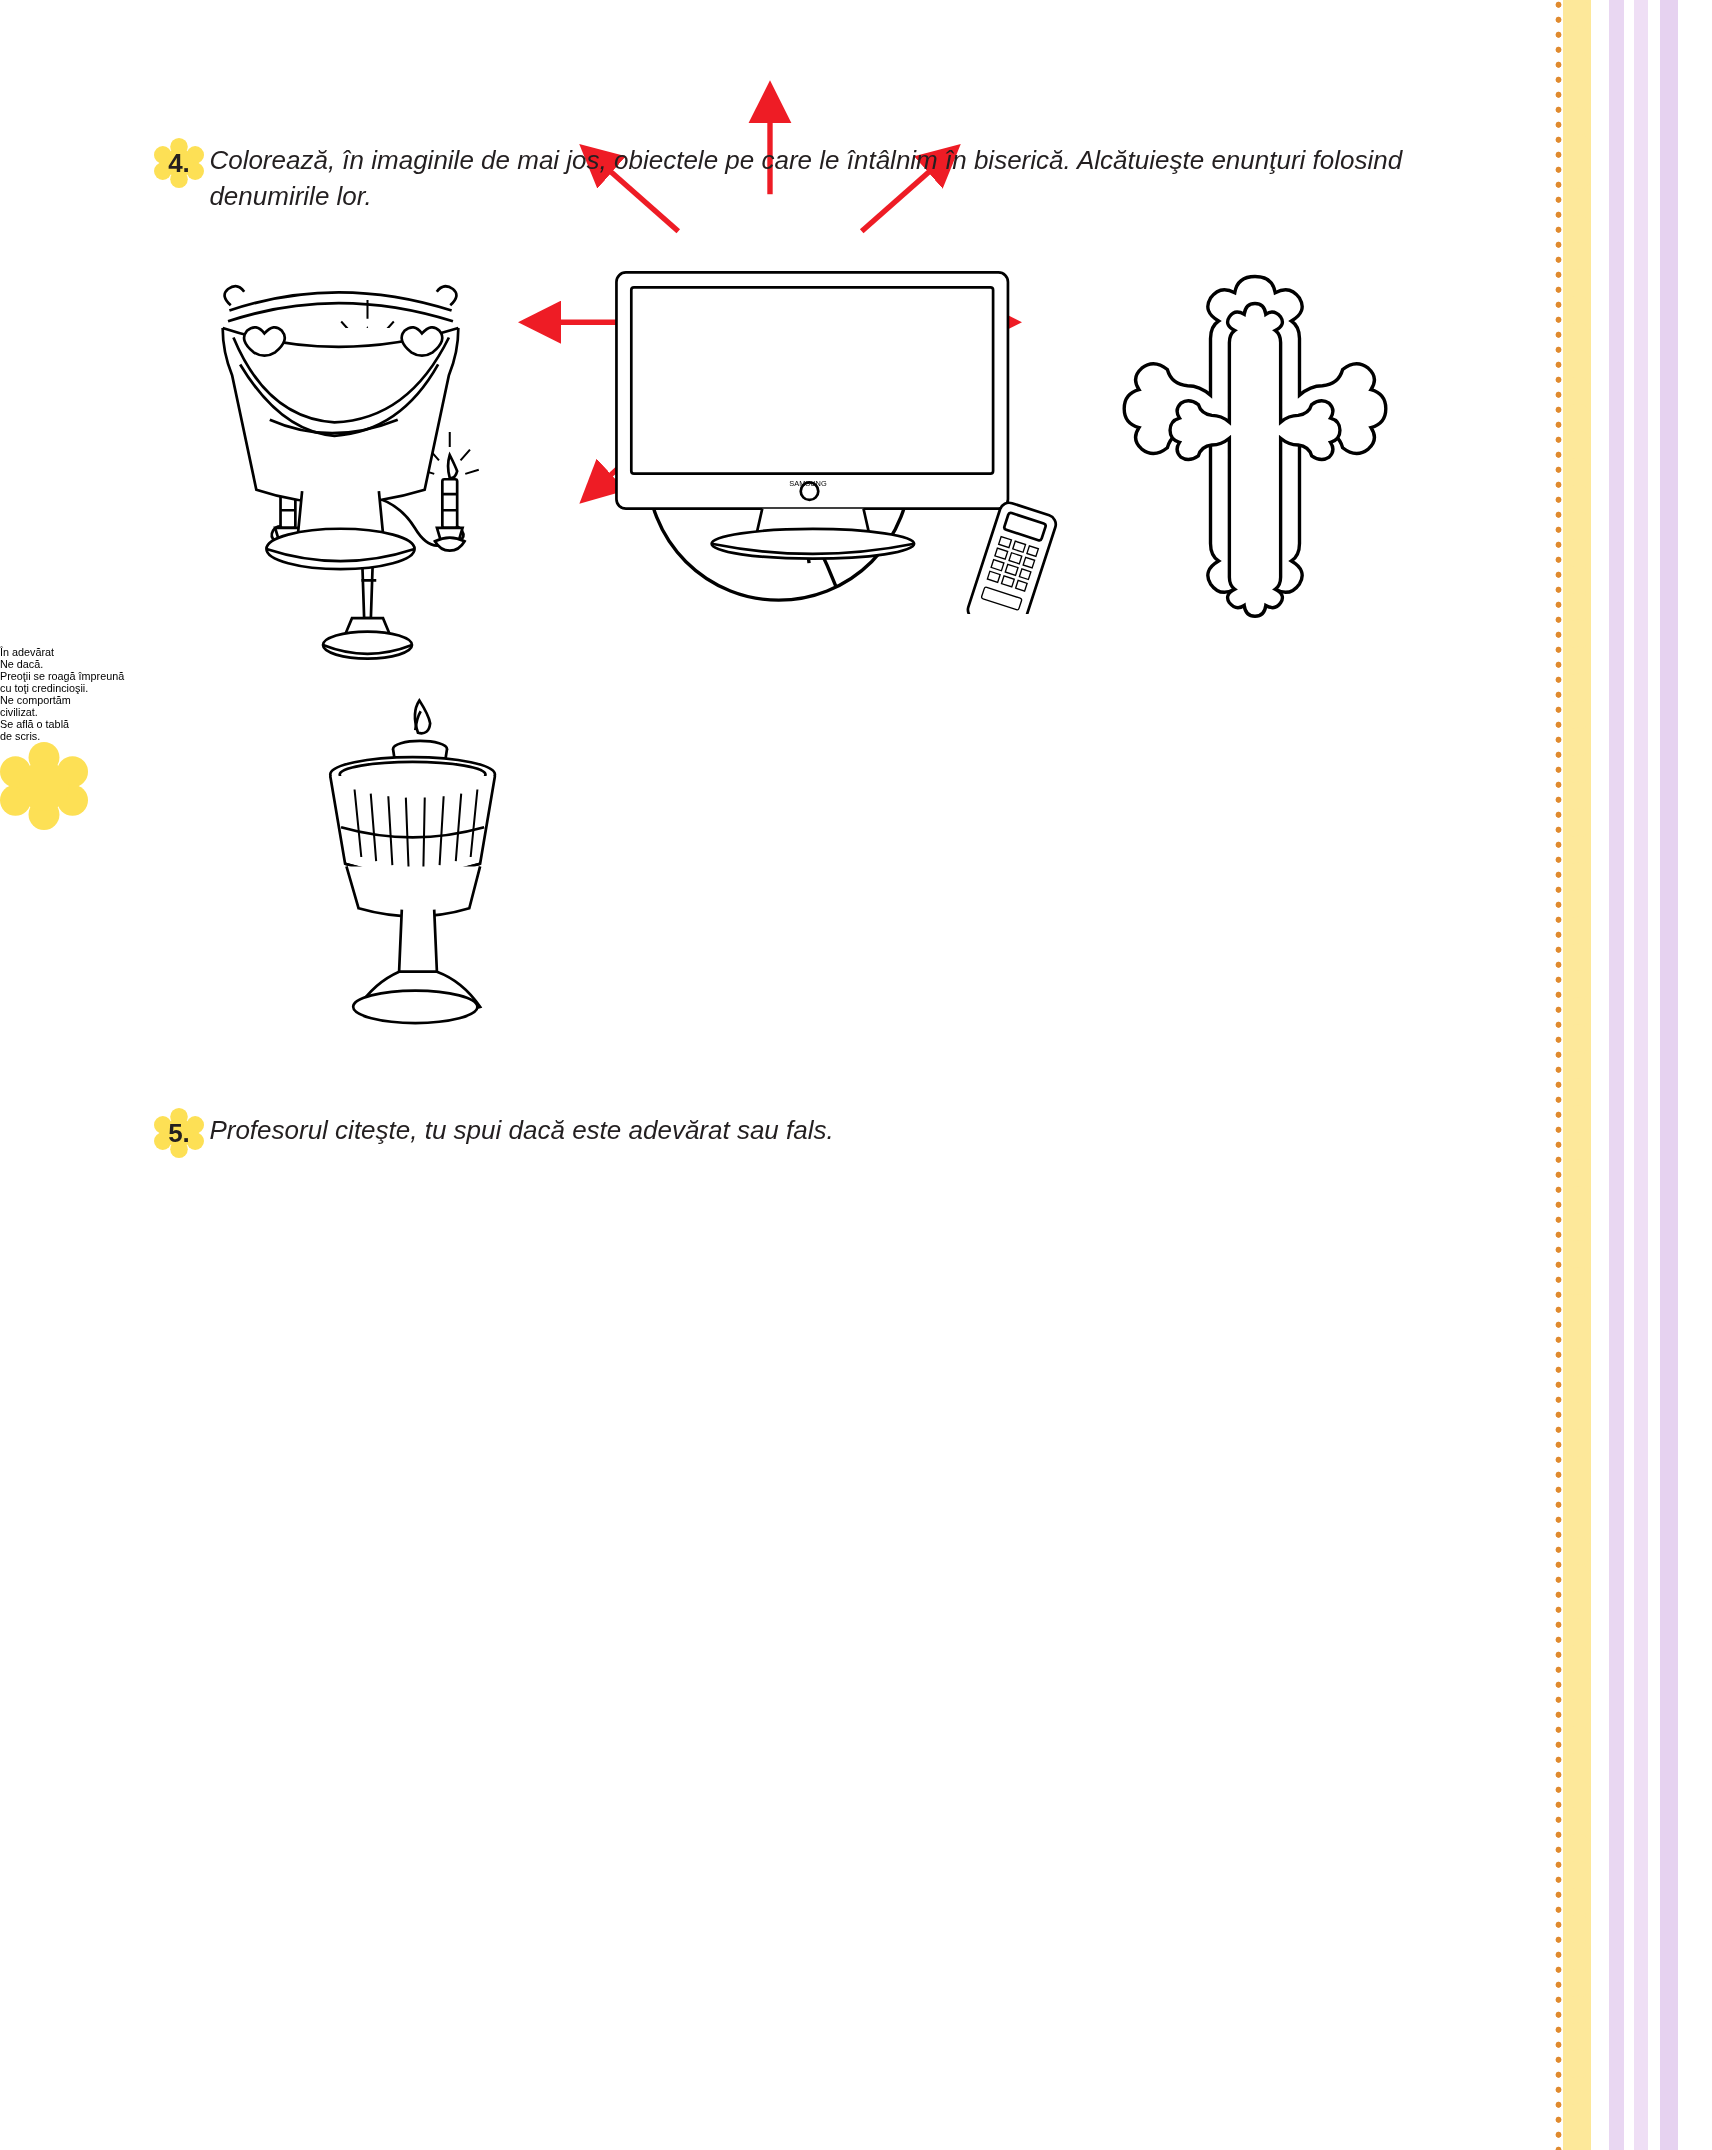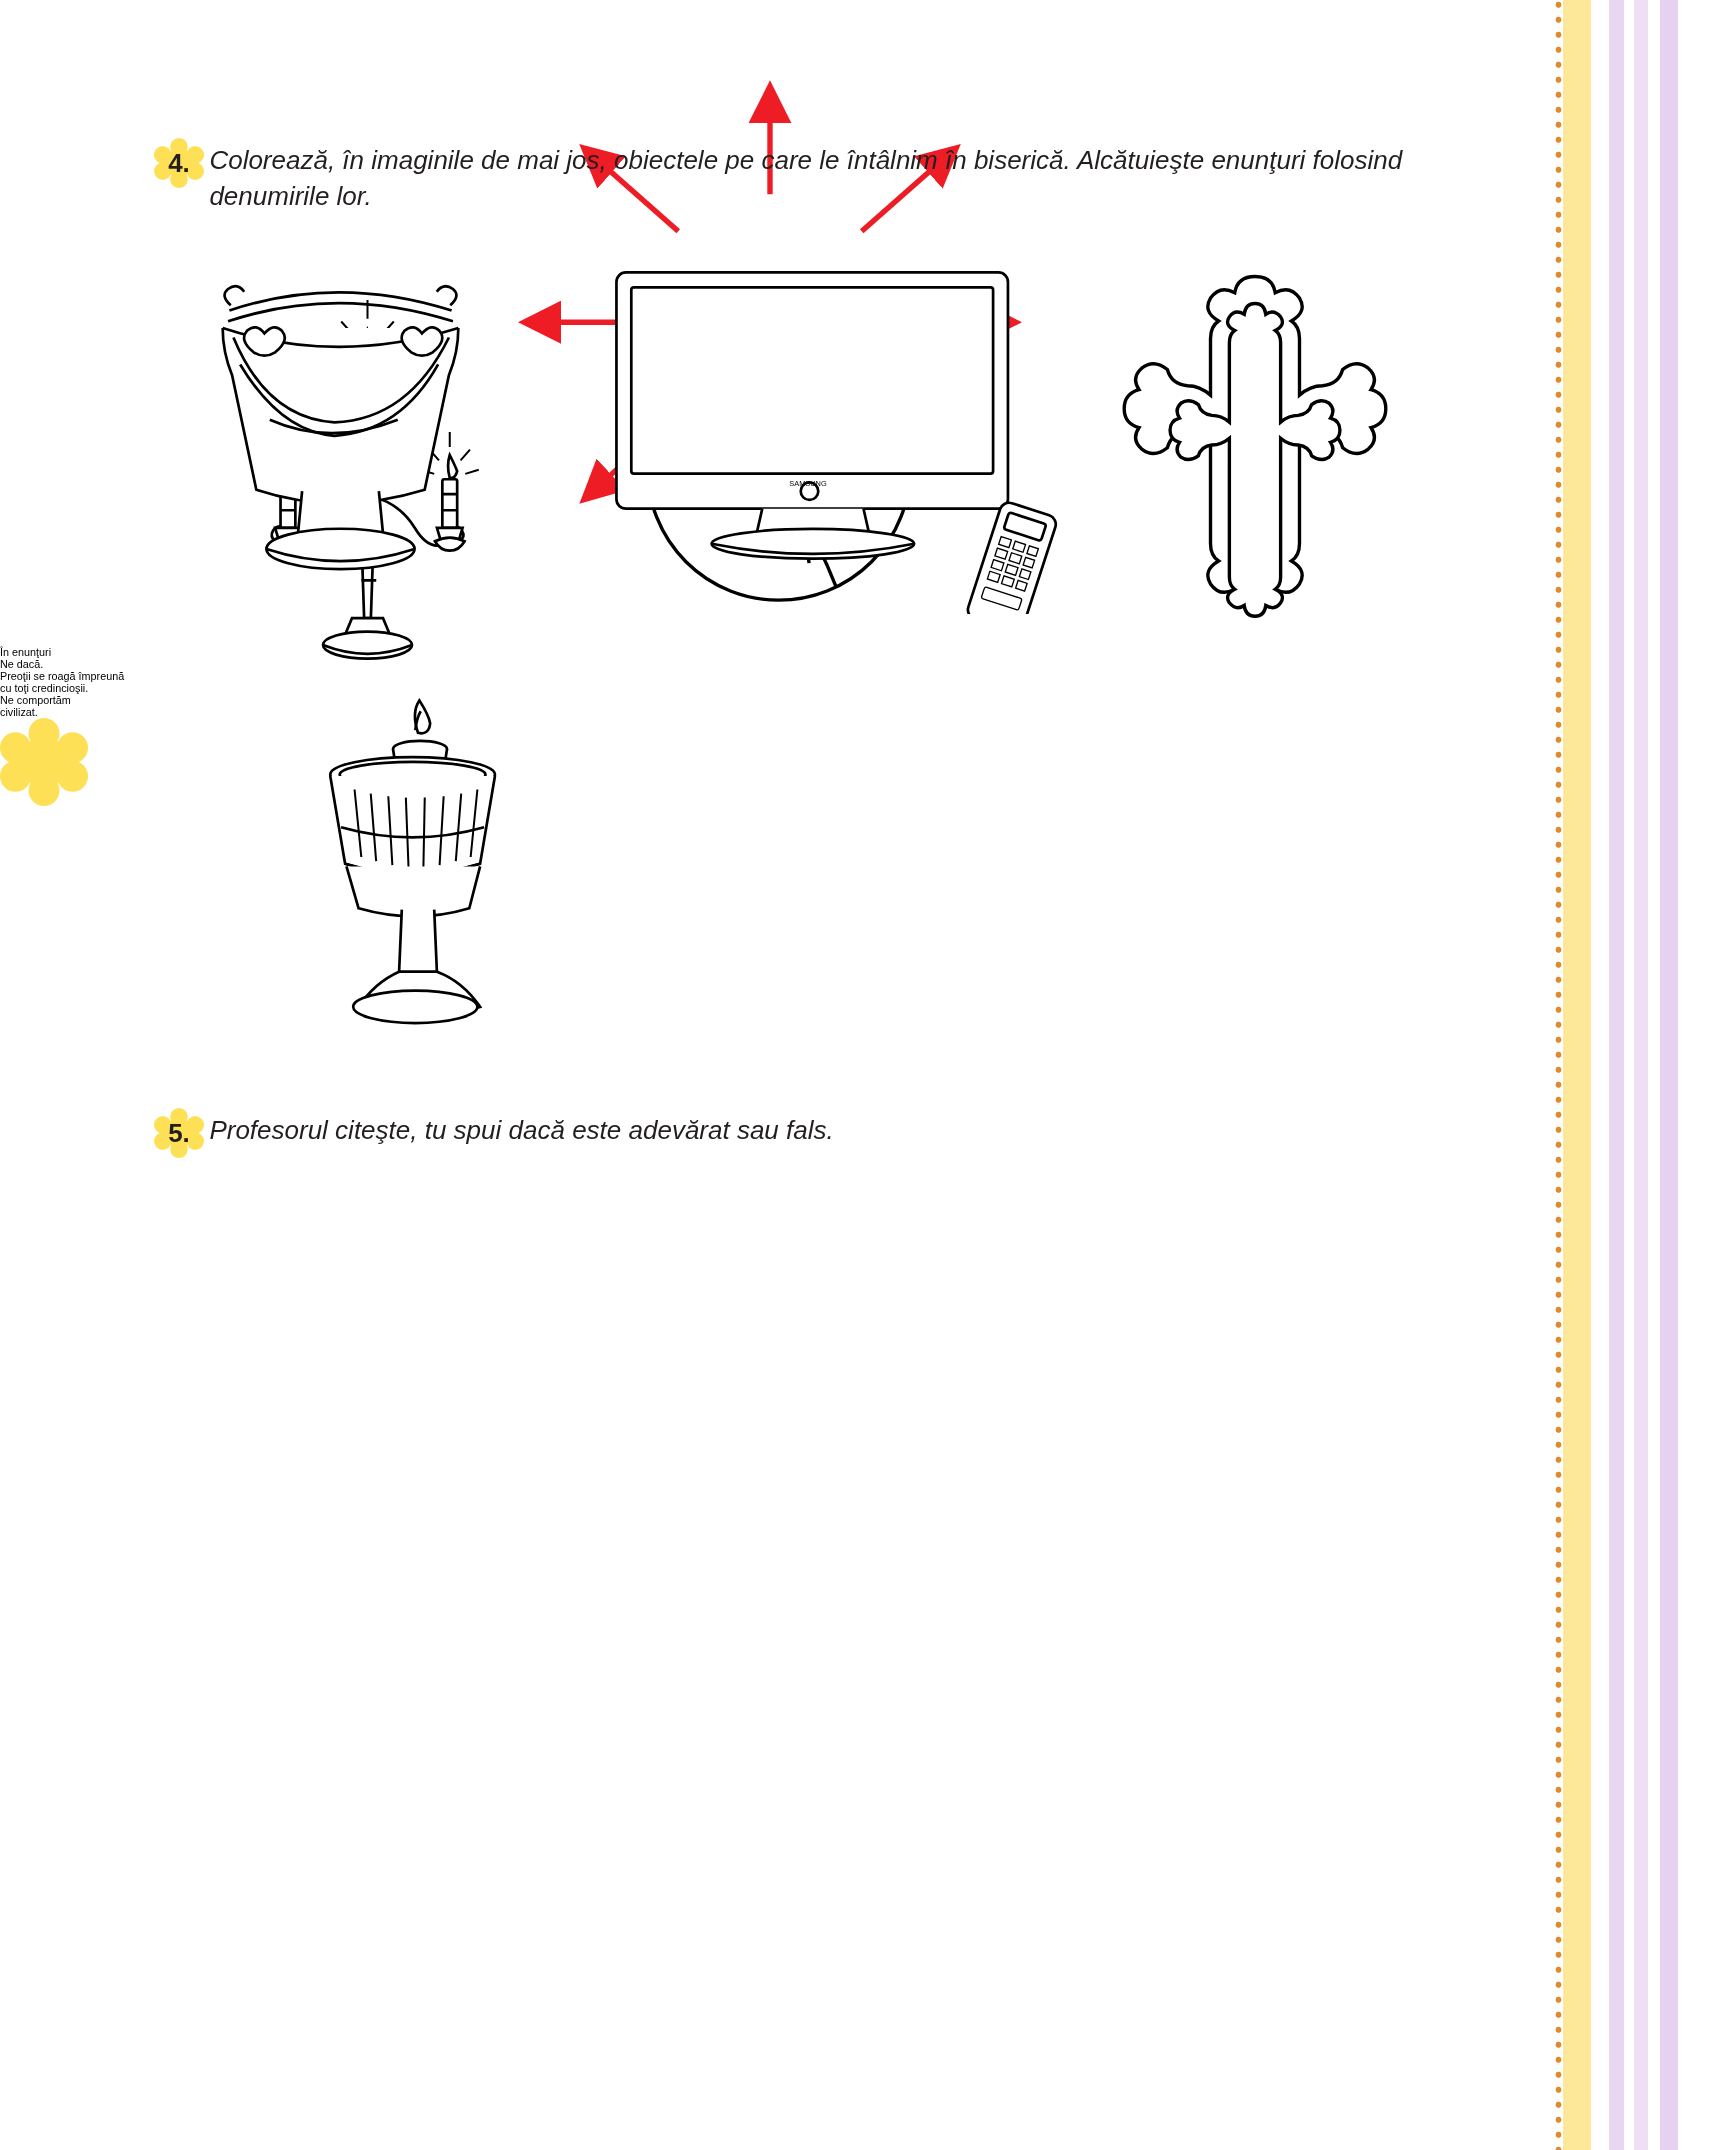--- a/index.html
+++ b/index.html
@@ -420,26 +420,27 @@
         <line x1="1168" y1="418" x2="1312" y2="418"></line>
 
         <line x1="880" y1="536" x2="762" y2="644"></line>
 
         <line x1="1118" y1="536" x2="1236" y2="644"></line>
       </g>
     </svg>
 
     <div class="diagram-center">
       <span>În</span>
-      <span>enunţuri</span>
+      <span>adevărat</span>
     </div>
 
     <div class="node" id="node-top">Ne dacă.</div>
     <div class="node" id="node-tr">Preoţii se roagă împreună<br>cu toţi credincioşii.</div>
     <div class="node" id="node-left">Ne comportăm<br>civilizat.</div>
+    <div class="node" id="node-bl">Se află o tablă<br>de scris.</div>
   </div>
 
   <div id="page-number">
     <svg width="88" height="88" viewBox="0 0 74 74">
       <g fill="#fde055">
         <circle cx="37" cy="13" r="13"></circle>
         <circle cx="61" cy="25" r="13"></circle>
         <circle cx="61" cy="49" r="13"></circle>
         <circle cx="37" cy="61" r="13"></circle>
         <circle cx="13" cy="49" r="13"></circle>

